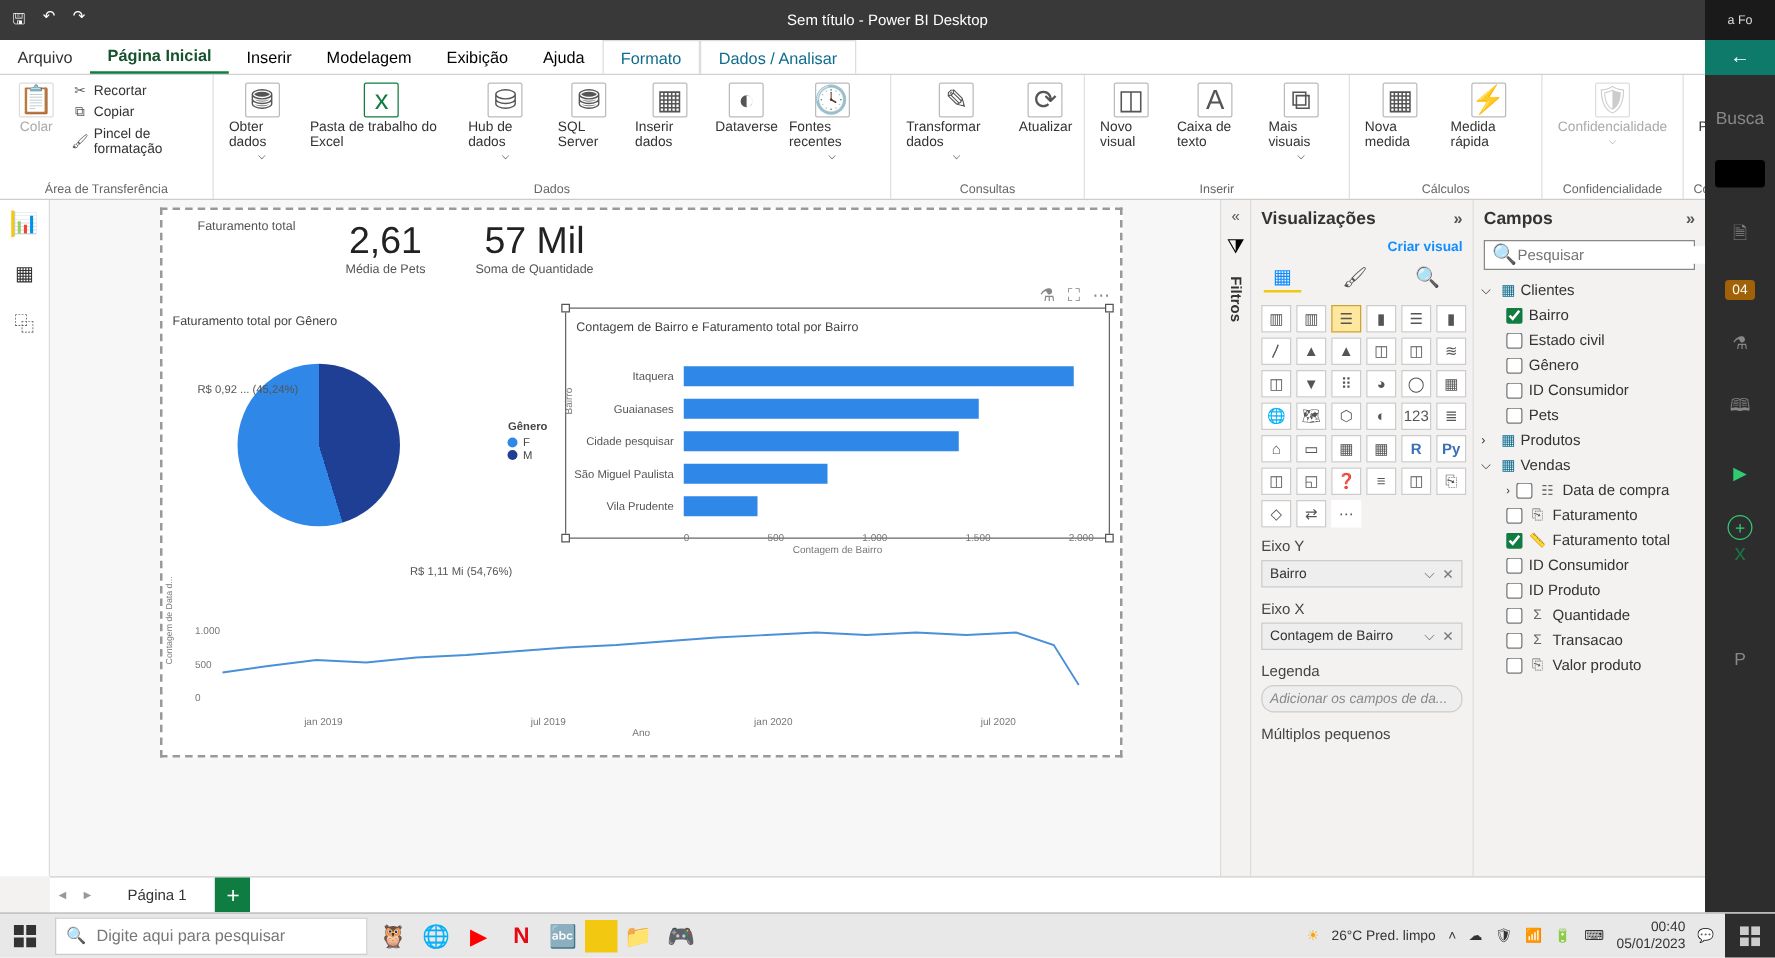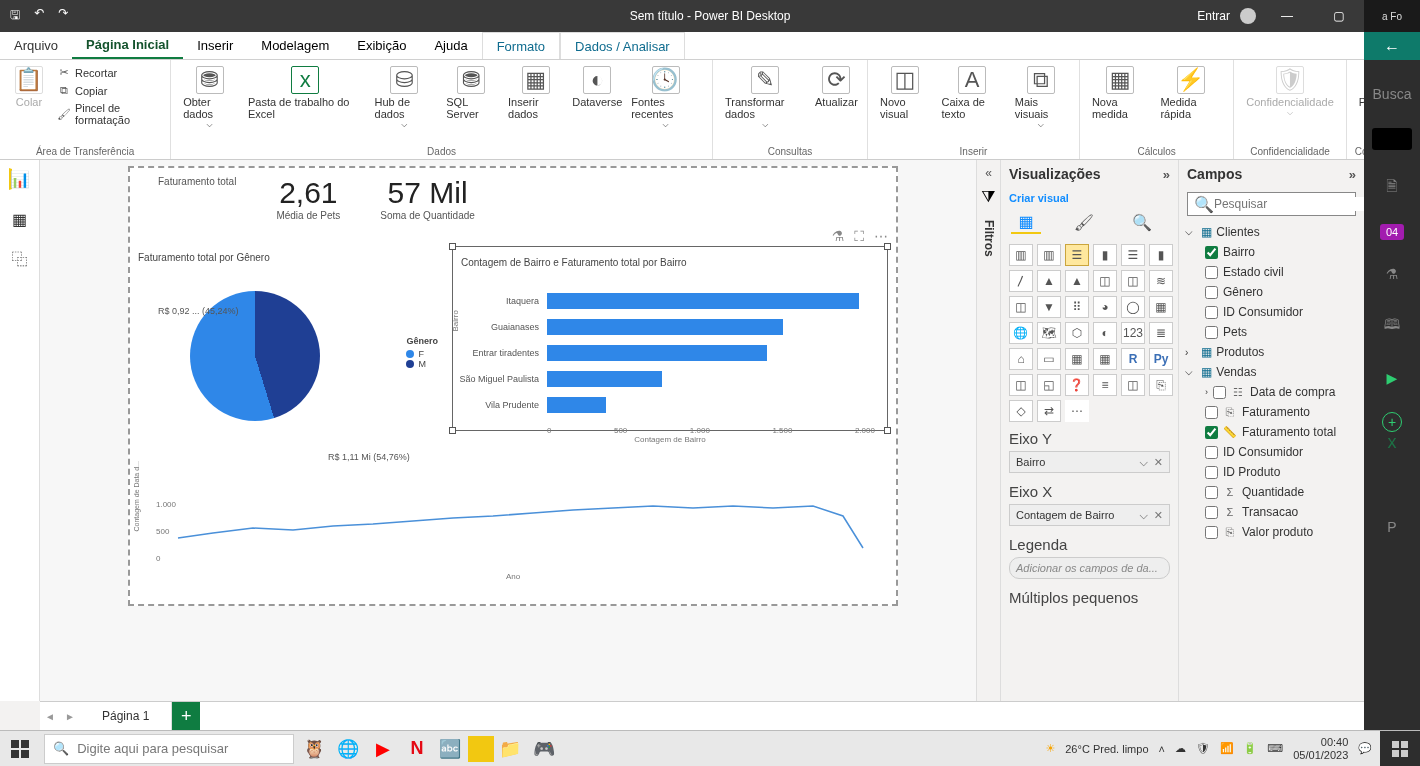--- a/index.html
+++ b/index.html
@@ -87,28 +87,28 @@
 .filterscol{position:absolute;right:420px;top:160px;bottom:65px;width:24px;background:#f3f2f1;border-left:1px solid #ddd;display:flex;flex-direction:column;align-items:center;padding-top:6px;gap:8px;}
 .filterscol .chev{font-size:12px;color:#555;cursor:pointer;}
 .filterscol .flabel{writing-mode:vertical-rl;font-size:12px;font-weight:600;color:#333;margin-top:6px;}
 
 
 .rpanes{position:absolute;right:56px;top:160px;bottom:65px;width:364px;display:flex;background:#f3f2f1;}
 .vizpane,.fieldpane{flex:1;border-left:1px solid #ddd;display:flex;flex-direction:column;overflow:hidden;}
 .vizpane{min-width:178px;max-width:178px;}
 .ph{display:flex;align-items:center;justify-content:space-between;padding:6px 8px;font-size:14px;font-weight:600;color:#333;}
 .ph .chev{cursor:pointer;font-size:13px;color:#555;}
-.vizpane .sub{font-size:11px;color:#118dff;padding:4px 8px;font-weight:600;}
+.vizpane .sub{font-size:11px;color:#118dff;padding:4px 8px;font-weight:600;text-align:right;}
 .vizpane .tabs{display:flex;gap:28px;padding:2px 10px 6px;}
 .vizpane .tabs .t{width:30px;height:24px;display:flex;align-items:center;justify-content:center;cursor:pointer;color:#555;}
 .vizpane .tabs .t.active{border-bottom:2px solid #f2c811;color:#118dff;}
 .vizgrid{display:grid;grid-template-columns:repeat(6,24px);gap:4px;padding:4px 8px;}
 .vizgrid .vg{width:24px;height:22px;border:1px solid #ccc;background:#fff;display:flex;align-items:center;justify-content:center;font-size:12px;color:#555;cursor:pointer;}
 .vizgrid .vg.sel{background:#ffe89e;border-color:#caa53d;}
-.wellsec{padding:4px 8px 2px;font-size:15px;color:#444;}
+.wellsec{padding:4px 8px 2px;font-size:12px;color:#444;}
 .well{margin:2px 8px 6px;background:#eee;border:1px solid #ccc;height:22px;display:flex;align-items:center;padding:0 6px;font-size:11px;color:#333;justify-content:space-between;}
 .well .wa{display:flex;gap:6px;color:#777;cursor:pointer;}
 .well.ph-empty{color:#888;font-style:italic;border-radius:10px;}
 
 .fieldpane .search{margin:4px 8px;border:1px solid #888;height:24px;display:flex;align-items:center;padding:0 6px;background:#fff;}
 .fieldpane .search input{border:none;outline:none;font-size:12px;flex:1;}
 .ftree{padding:2px 4px;font-size:12px;color:#333;overflow:auto;}
 .ftbl{display:flex;align-items:center;gap:4px;padding:3px 2px;cursor:pointer;}
 .ftbl .chev{width:12px;font-size:10px;}
 .ftbl .tico{font-size:12px;color:#0f6c8f;}
@@ -126,21 +126,21 @@
 .statusbar{position:absolute;left:0;right:56px;bottom:0;height:36px;background:#f3f2f1;border-top:1px solid #ccc;display:flex;align-items:center;font-size:11px;color:#444;padding:0 10px;}
 .statusbar .zoom{margin-left:auto;display:flex;align-items:center;gap:8px;}
 .slider{width:100px;height:3px;background:#aaa;position:relative;}
 .slider .thumb{position:absolute;left:48%;top:-4px;width:8px;height:11px;background:#555;}
 
 
 .extrail{position:absolute;right:0;top:0;bottom:36px;width:56px;background:#2d2d2d;display:flex;flex-direction:column;align-items:center;color:#aaa;font-size:10px;}
 .extrail .top{height:32px;background:#1a1a1a;width:100%;display:flex;align-items:center;justify-content:center;color:#ddd;}
 .extrail .back{height:28px;width:100%;background:#0e7a6a;display:flex;align-items:center;justify-content:center;color:#fff;font-size:16px;}
 .extrail .icn{margin-top:20px;color:#888;padding:6px;cursor:pointer;font-size:14px;}
-.extrail .badge{background:#a21caf; color:#fff; padding:2px 6px; border-radius:3px;font-size:11px;margin-top:18px;}
+.extrail .badge{background:#a16207; color:#fff; padding:2px 6px; border-radius:3px;font-size:11px;margin-top:18px;}
 .extrail .xl{color:#1d7044;font-size:18px;margin-bottom:40px;}
 
 
 .taskbar{position:absolute;left:0;right:0;bottom:0;height:36px;background:#e8e8e8;border-top:1px solid #bbb;display:flex;align-items:center;z-index:5;}
 .taskbar .start{width:40px;height:36px;display:flex;align-items:center;justify-content:center;cursor:pointer;}
 .searchbox{flex:0 0 250px;height:30px;margin:0 4px;background:#fff;border:1px solid #ccc;display:flex;align-items:center;padding:0 8px;font-size:13px;color:#777;gap:8px;}
 .taskbar .tico{width:34px;height:34px;display:flex;align-items:center;justify-content:center;cursor:pointer;font-size:18px;}
 .taskbar .spacer{flex:1;}
 .taskbar .sys{display:flex;align-items:center;gap:10px;padding-right:8px;font-size:11px;color:#333;}
 .taskbar .clock{text-align:right;line-height:1.1;font-size:11px;}
@@ -148,27 +148,20 @@
 </head>
 <body>
 
 <div class="titlebar">
   <div class="qat">
     <span>🖫</span>
     <span>↶</span>
     <span>↷</span>
   </div>
   <div class="title">Sem título - Power BI Desktop</div>
-  <div class="right">
-    <span>Entrar</span>
-    <span class="avatar"></span>
-    <span class="winbtn">—</span>
-    <span class="winbtn">▢</span>
-    <span class="winbtn">✕</span>
-  </div>
 </div>
 
 <div class="menubar">
   <div class="item file">Arquivo</div>
   <div class="item active">Página Inicial</div>
   <div class="item">Inserir</div>
   <div class="item">Modelagem</div>
   <div class="item">Exibição</div>
   <div class="item">Ajuda</div>
   <div class="item teal" style="border:1px solid #ddd;border-bottom:none;">Formato</div>
@@ -356,21 +349,21 @@
       <div class="bars">
         <div class="barrow">
             <span class="bl">Itaquera</span>
             <div class="bar" style="width:95%"></div>
           </div>
         <div class="barrow">
             <span class="bl">Guaianases</span>
             <div class="bar" style="width:72%"></div>
           </div>
         <div class="barrow">
-            <span class="bl">Entrar tiradentes</span>
+            <span class="bl">Cidade pesquisar</span>
             <div class="bar" style="width:67%"></div>
           </div>
         <div class="barrow">
             <span class="bl">São Miguel Paulista</span>
             <div class="bar" style="width:35%"></div>
           </div>
         <div class="barrow">
             <span class="bl">Vila Prudente</span>
             <div class="bar" style="width:18%"></div>
           </div>
@@ -388,20 +381,26 @@
     <div class="linewrap">
       <div class="lineyl">Contagem de Data d...</div>
       <div class="lineyaxis">
           <span>1.000</span>
           <span>500</span>
           <span>0</span>
         </div>
       <svg viewBox="0 0 740 80">
         <polyline fill="none" stroke="#4a90d9" stroke-width="1.5" points="35,50 70,45 110,40 150,42 190,38 230,36 270,33 310,30 350,28 390,25 430,22 470,20 510,18 550,20 590,18 630,20 670,18 700,28 720,60"></polyline>
       </svg>
+      <div class="linexaxis">
+        <span>jan 2019</span>
+          <span>jul 2019</span>
+          <span>jan 2020</span>
+          <span>jul 2020</span>
+      </div>
       <div class="baraxis-l">Ano</div>
     </div>
   </div>
 </div>
 
 <div class="filterscol">
   <span class="chev">«</span>
   <span>⧩</span>
   <span class="flabel">Filtros</span>
 </div>

